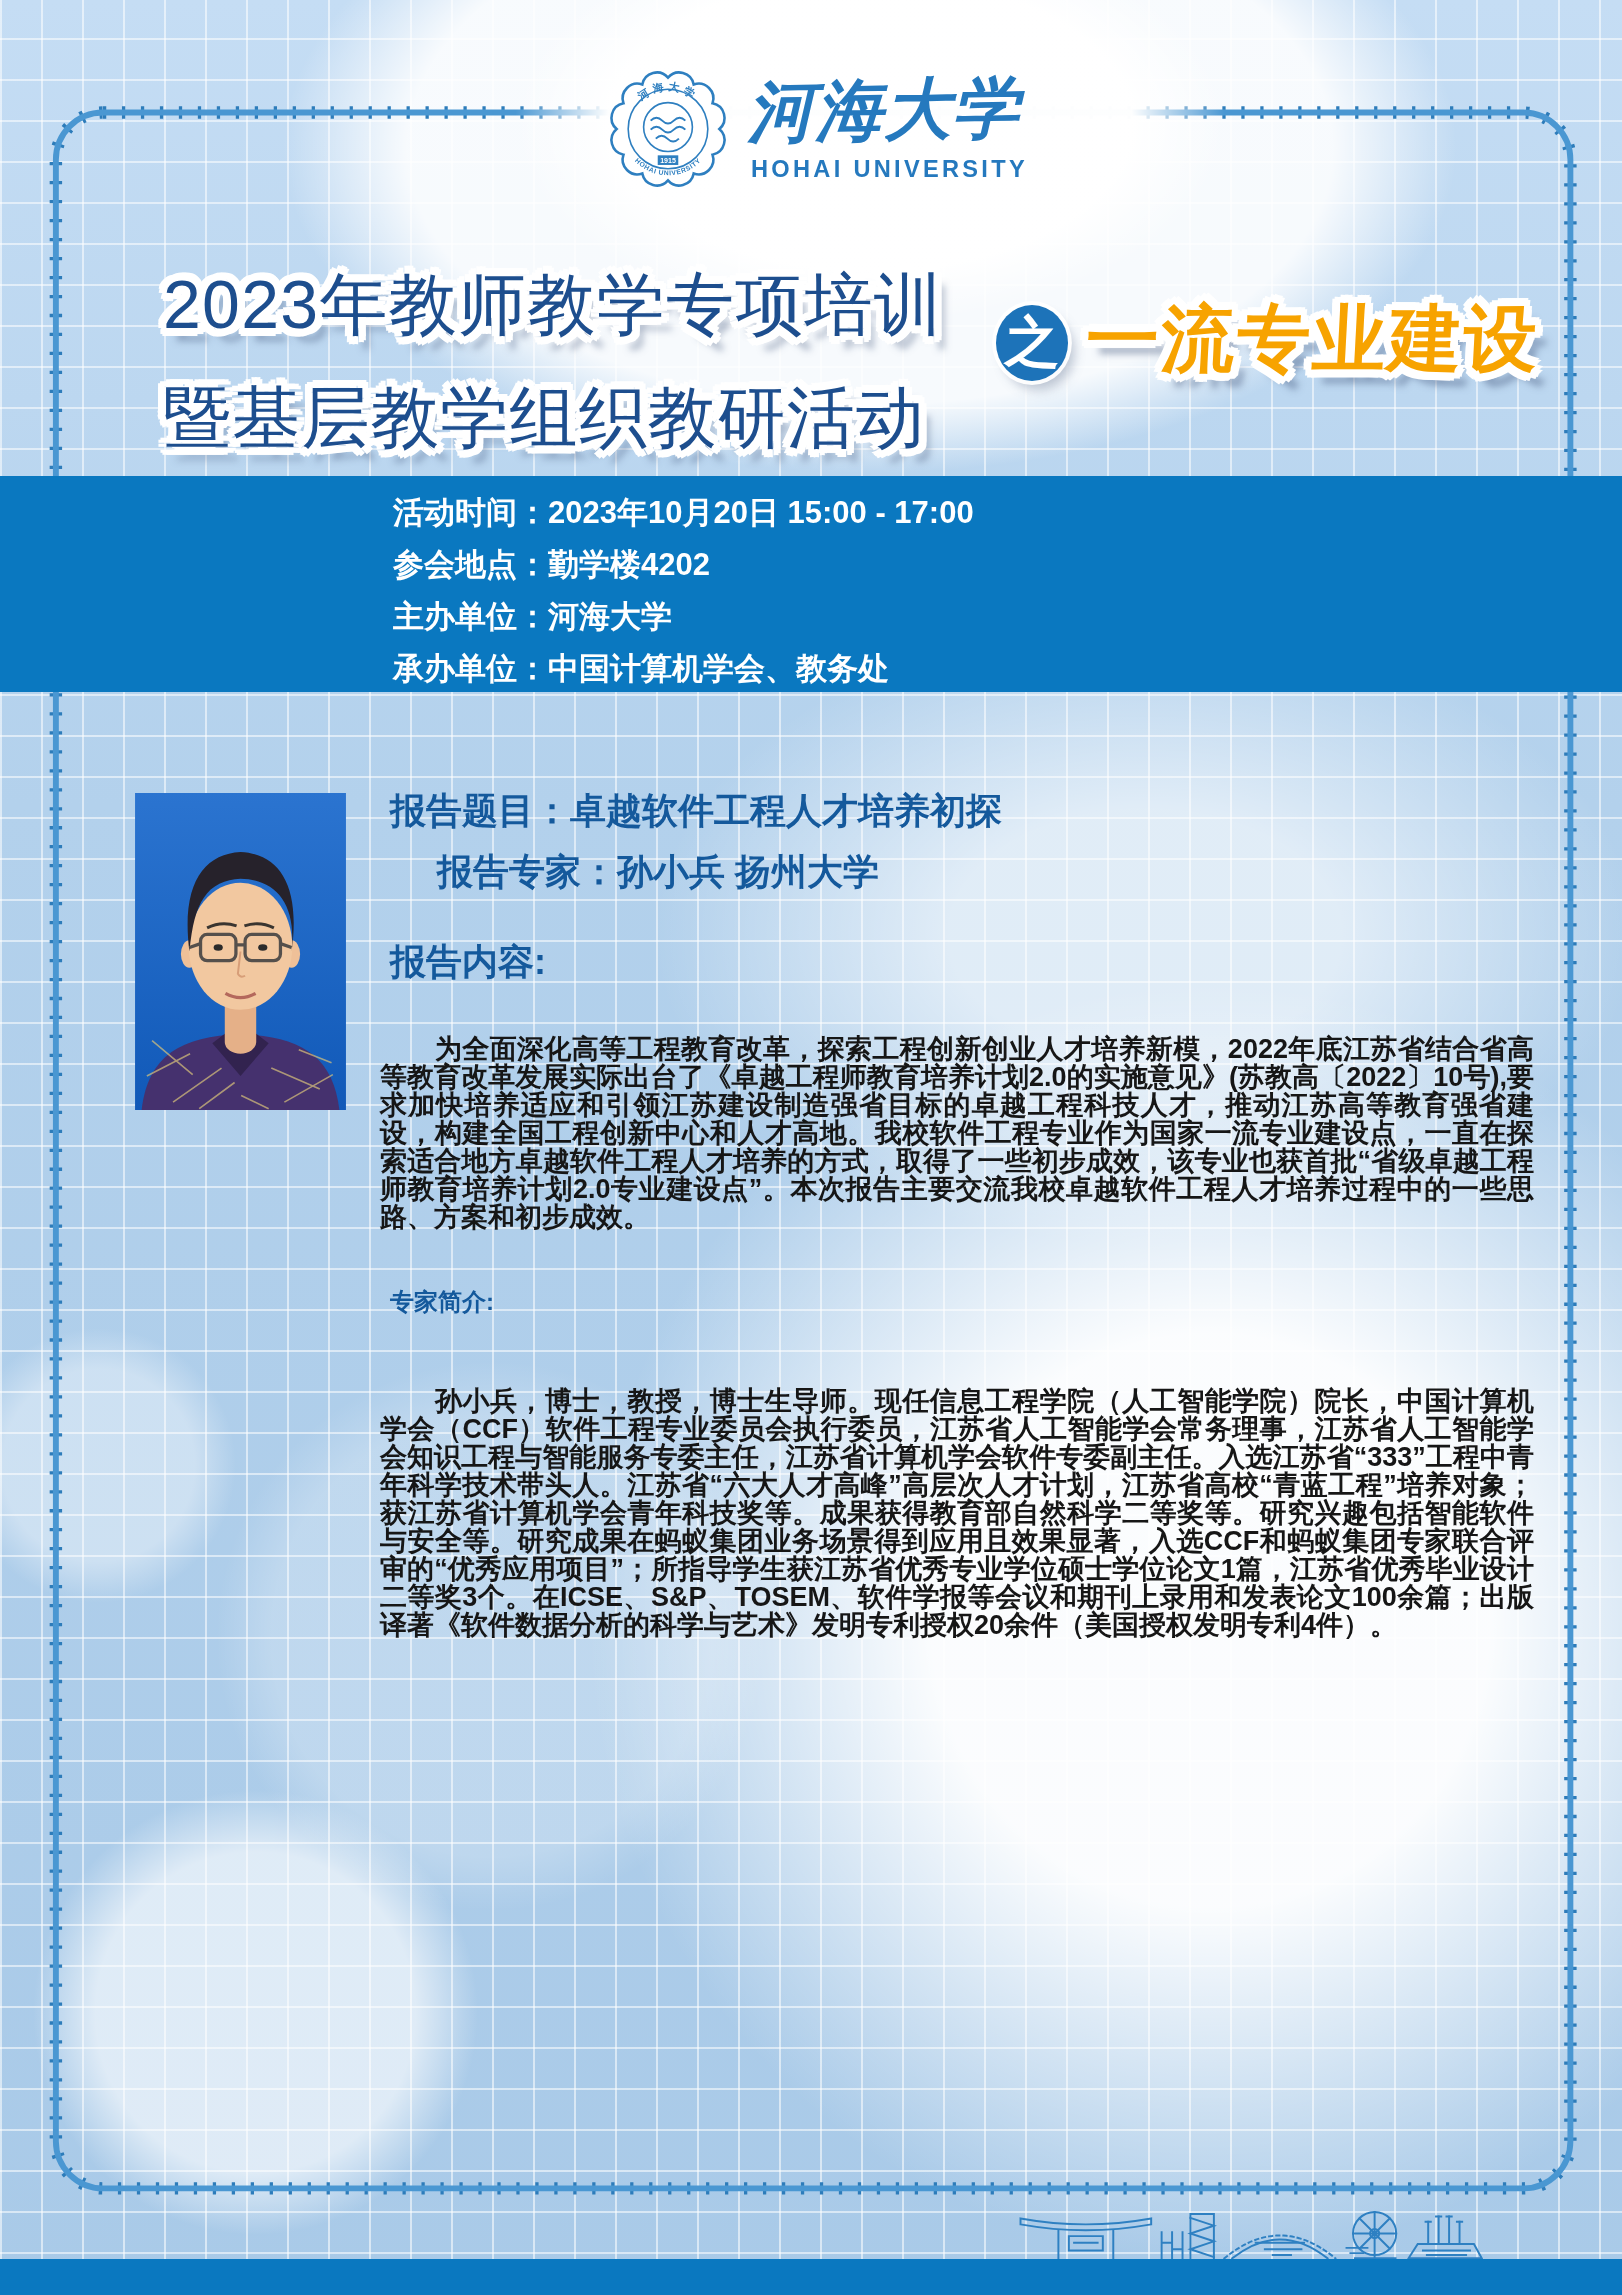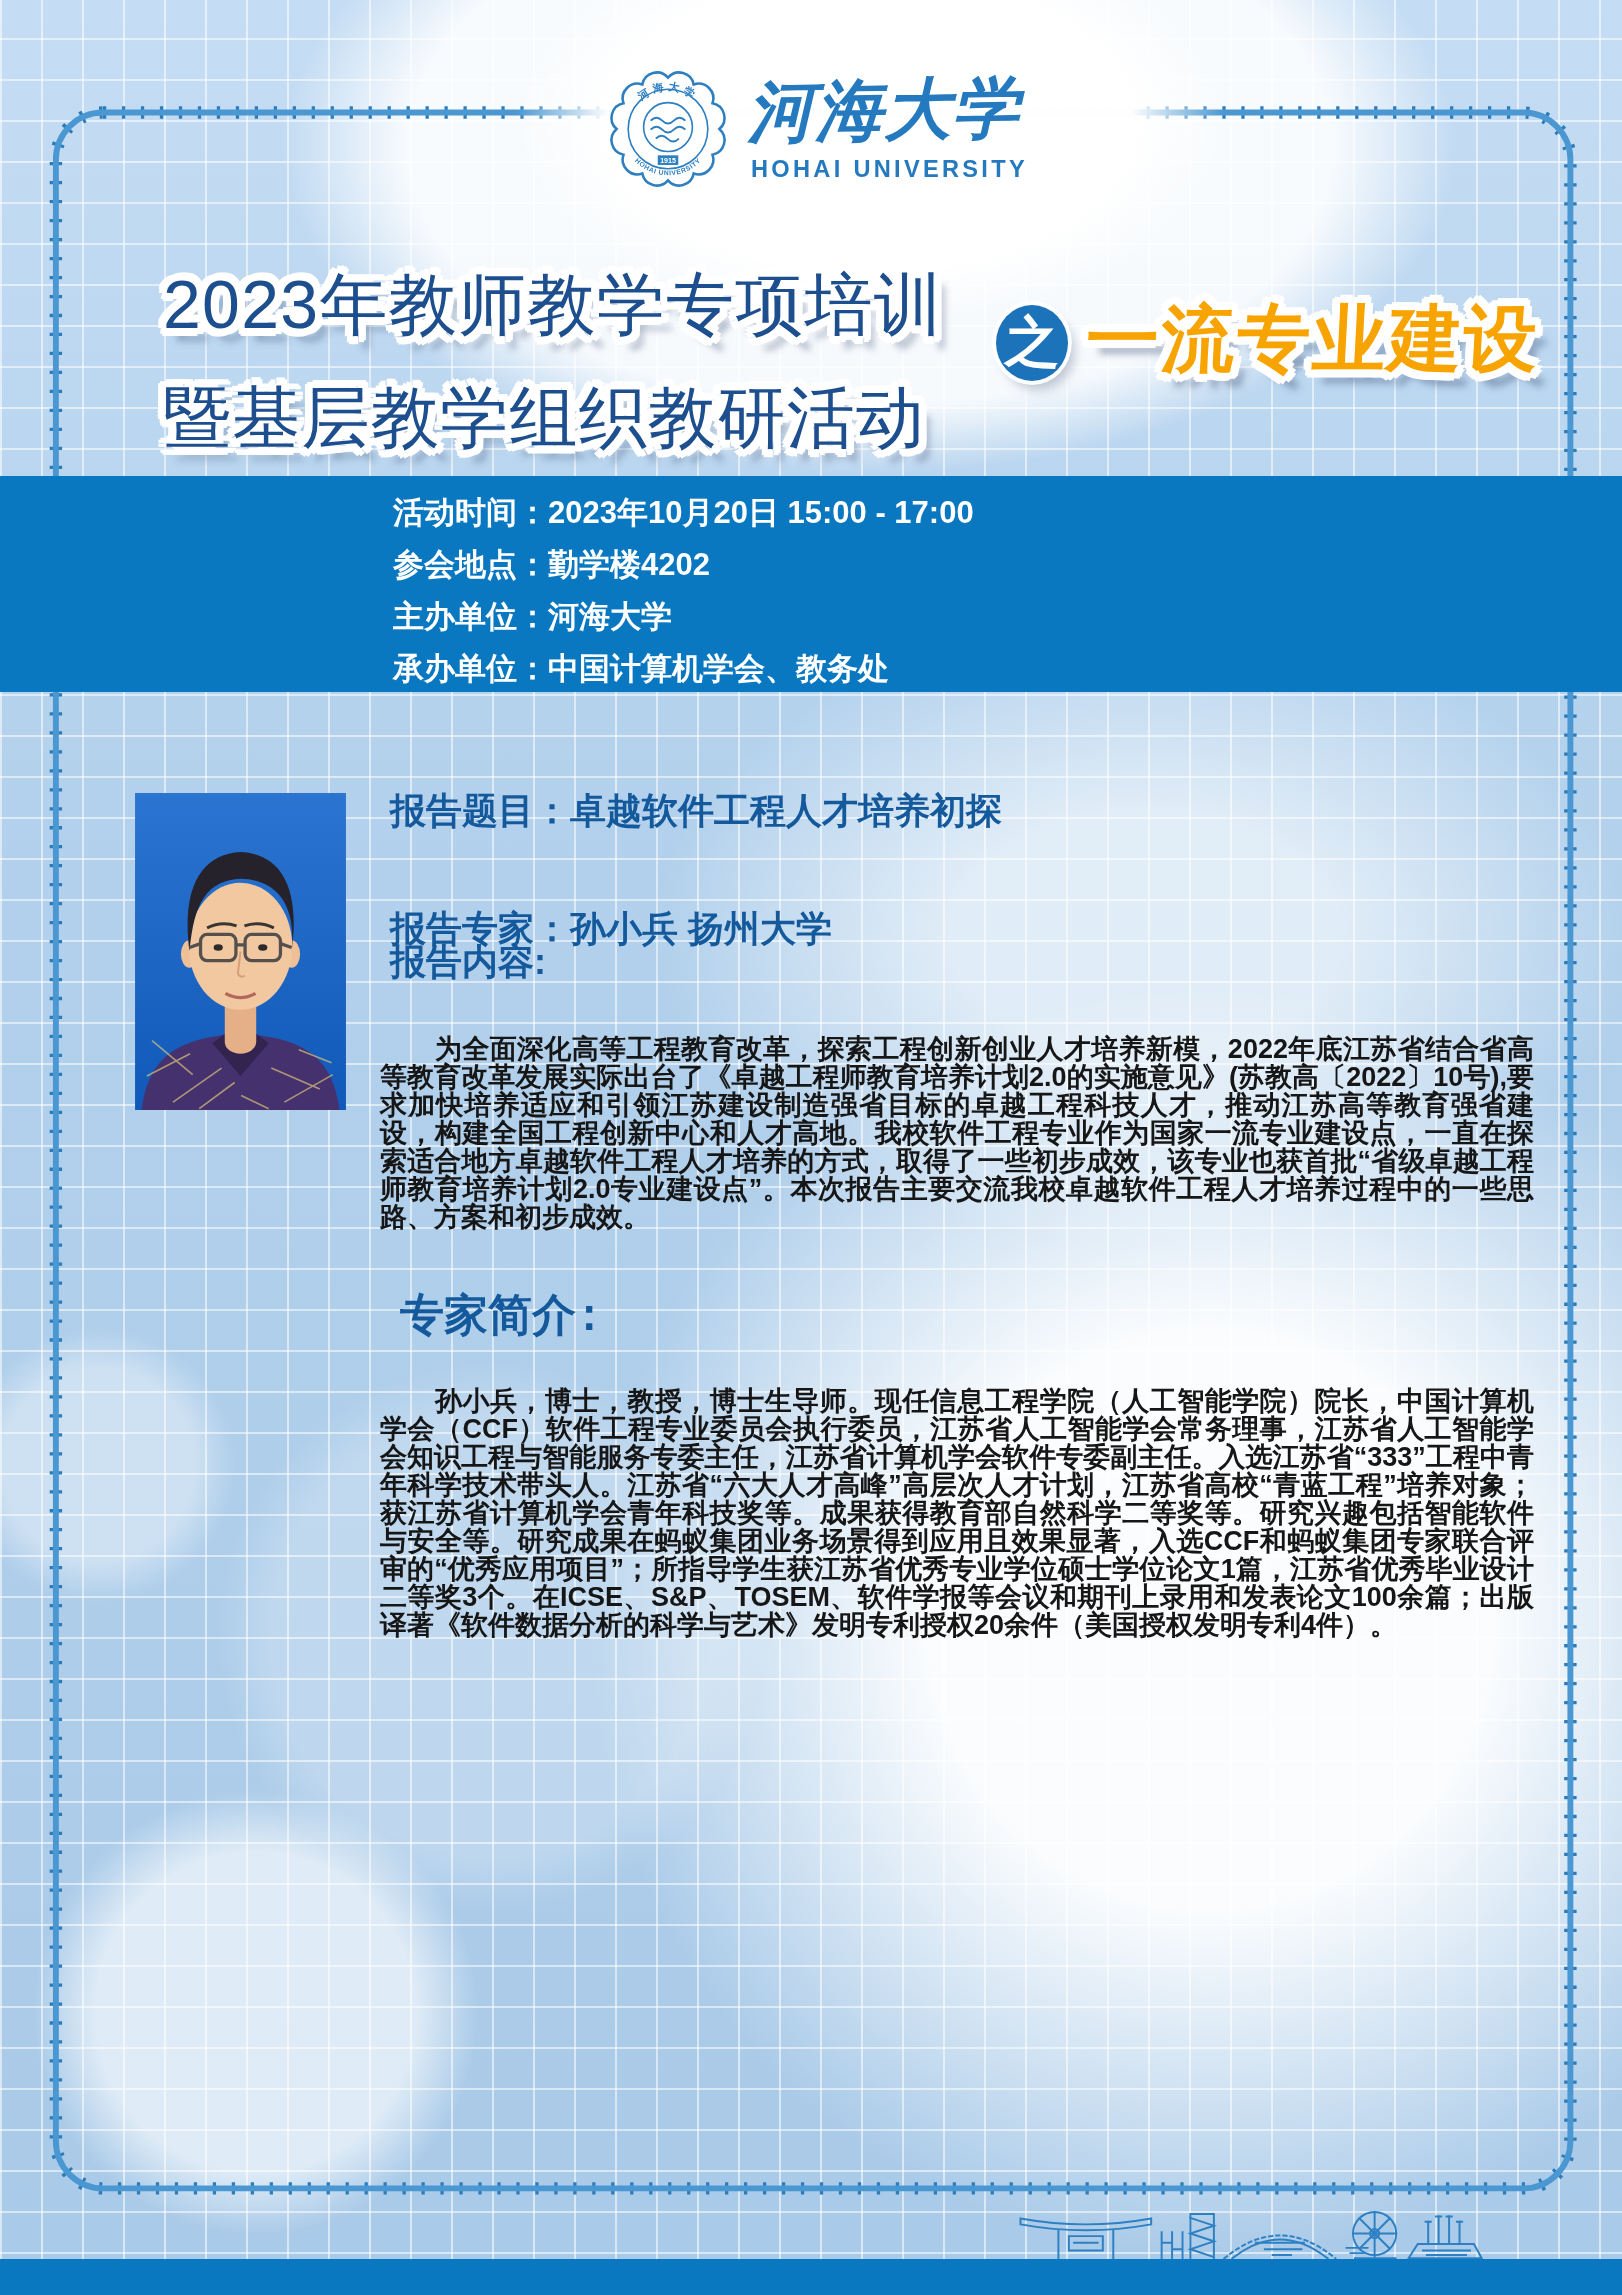--- a/index.html
+++ b/index.html
@@ -53,26 +53,26 @@
       -7.9px 0 0 #fff,7.9px 0 0 #fff,0 -7.9px 0 #fff,0 7.9px 0 #fff,
       -3.9px 7.9px 0 #fff,7.9px 3.9px 0 #fff,3.9px -7.9px 0 #fff,-7.9px -3.9px 0 #fff,
       11.8px 14.4px 7.9px rgba(80,100,135,.5);}
   
   .banner{left:0;top:476px;width:1623px;height:216px;background:#0a78c0;}
   .banner-rows{position:absolute;left:393px;top:10.5px;}
   .banner-row{height:52px;line-height:52px;font-size:31px;font-weight:800;color:#fff;white-space:nowrap;}
   
   .photo{left:135px;top:793px;width:211px;height:317px;}
   .report-row{left:390px;font-size:36px;font-weight:800;color:#14599c;white-space:nowrap;}
-  .rr-1{top:787px;} .rr-2{top:905px;} .rr-3{top:938px;}
+  .rr-1{top:787px;} .rr-2{top:848px;margin-left:47px;} .rr-3{top:938px;}
   .para{left:380px;width:1154px;font-size:27px;line-height:28px;font-weight:700;color:#161616;
     text-align:justify;text-justify:inter-ideograph;}
   .para-indent{text-indent:55px;}
   .content-para{top:1008px;}
-  .bio-heading{left:400px;top:1286px;font-size:44px;font-weight:900;color:#14599c;white-space:nowrap;font-family:Liberation Mono, monospace;}
+  .bio-heading{left:390px;top:1286px;font-size:24px;font-weight:900;color:#14599c;white-space:nowrap;}
   .bio-para{top:1360px;}
   
   .skyline{left:1016px;top:2210px;width:467px;height:49px;}
   .bottom-bar{left:0;top:2259px;width:1623px;height:37px;background:#0a78c0;}
 </style>
 </head>
 <body>
 
 <div id="poster">
 

